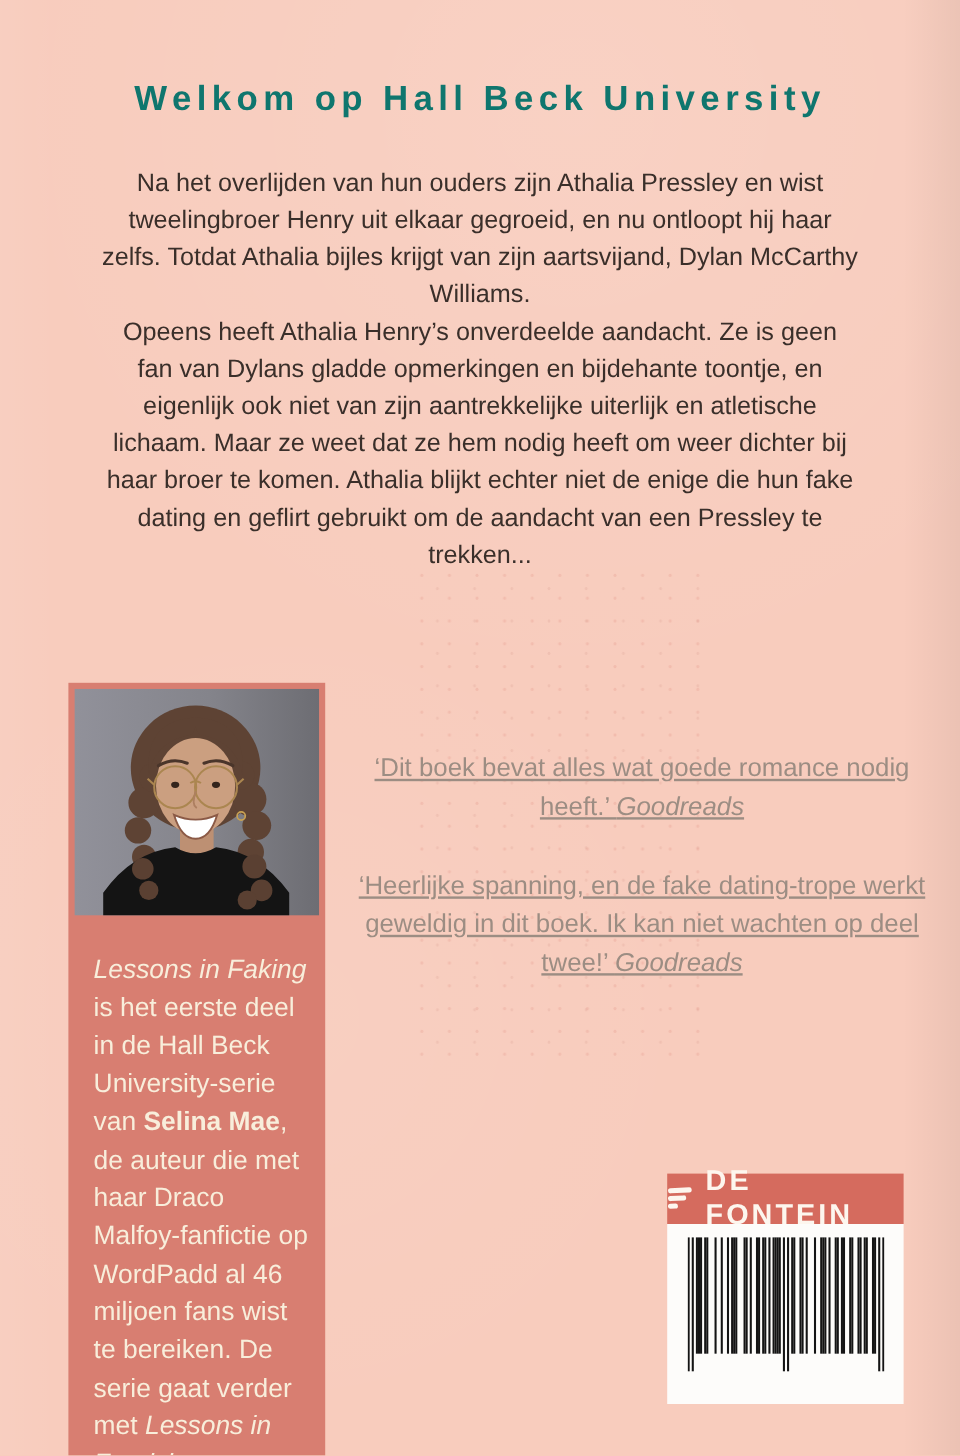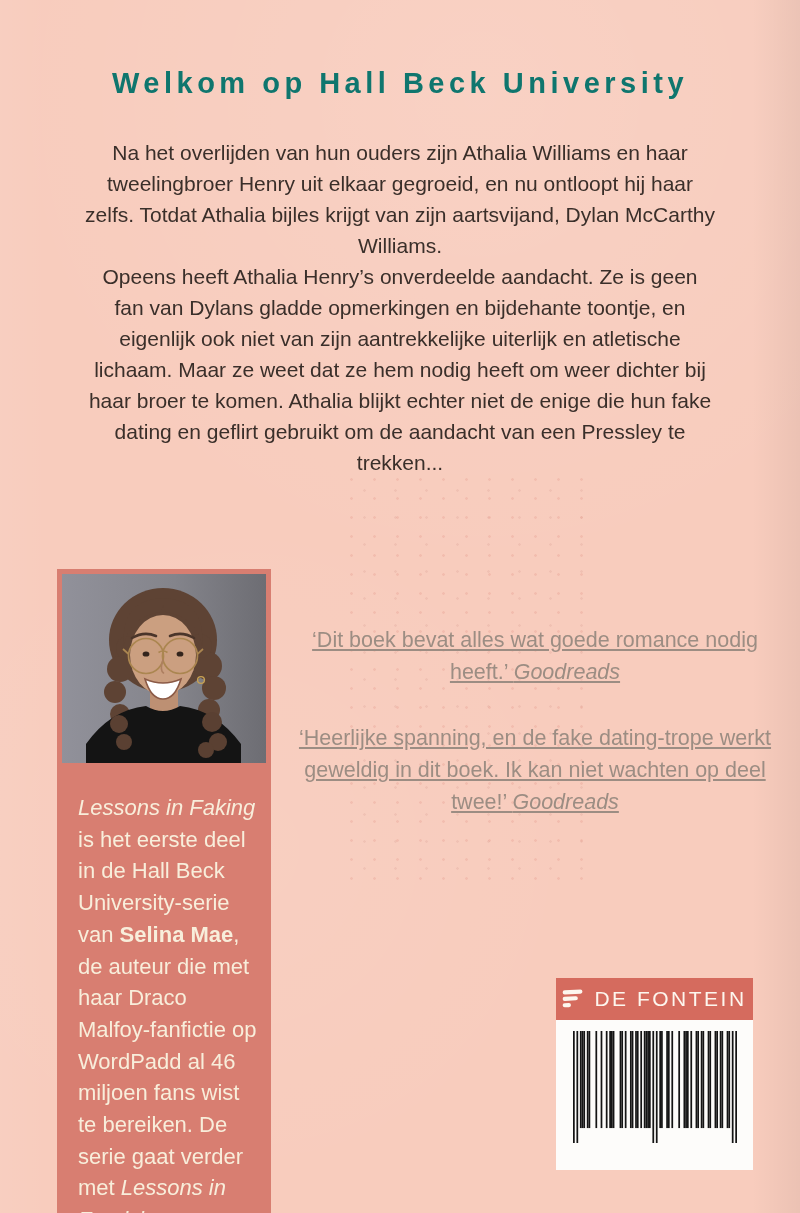--- a/index.html
+++ b/index.html
@@ -76,21 +76,21 @@
   .quote .source { font-style: italic; }
 
   
   .publisher-block { position: absolute; left: 556px; top: 978px; width: 197px; }
   .publisher-strip {
     height: 42px; background: #d56b5e;
     display: flex; align-items: center; justify-content: center; gap: 10px;
   }
   .publisher-strip .logo-icon { width: 22px; height: 22px; flex: 0 0 auto; }
   .publisher-strip .pub-name {
-    color: #fdf6ee; font-weight: normal; font-size: 21px; letter-spacing: 2.5px;
+    color: #fdf6ee; font-weight: bold; font-size: 24px; letter-spacing: 2.5px;
   }
   .barcode-box {
     height: 150px; background: #fdfcfa;
     position: relative;
   }
   .barcode-bars {
     position: absolute; left: 50%; top: 11px; transform: translateX(-50%);
     width: 164px; height: 112px;
   }
   .barcode-digits {
@@ -105,21 +105,21 @@
 </style>
 </head>
 <body>
 
 <div class="texture"></div>
 <div class="speckles"></div>
 
 <h1 class="cover-title">Welkom op Hall Beck University</h1>
 
 <div class="synopsis">
-  <p>Na het overlijden van hun ouders zijn Athalia Williams en haar tweelingbroer Henry uit elkaar gegroeid, en nu ontloopt hij haar zelfs. Totdat Athalia bijles krijgt van zijn aartsvijand, Dylan McCarthy Williams.</p>
+  <p>Na het overlijden van hun ouders zijn Athalia Pressley en wist tweelingbroer Henry uit elkaar gegroeid, en nu ontloopt hij haar zelfs. Totdat Athalia bijles krijgt van zijn aartsvijand, Dylan McCarthy Williams.</p>
   <p>Opeens heeft Athalia Henry’s onverdeelde aandacht. Ze is geen fan van Dylans gladde opmerkingen en bijdehante toontje, en eigenlijk ook niet van zijn aantrekkelijke uiterlijk en atletische lichaam. Maar ze weet dat ze hem nodig heeft om weer dichter bij haar broer te komen. Athalia blijkt echter niet de enige die hun fake dating en geflirt gebruikt om de aandacht van een Pressley te trekken...</p>
 </div>
 
 <div class="author-panel">
 
   <svg class="author-photo" viewBox="0 0 204 189" preserveAspectRatio="none" aria-hidden="true">
     <defs>
       <linearGradient id="photobg" x1="0" y1="0" x2="1" y2="0">
         <stop offset="0" stop-color="#91919a"></stop>
         <stop offset="0.55" stop-color="#84848b"></stop>

